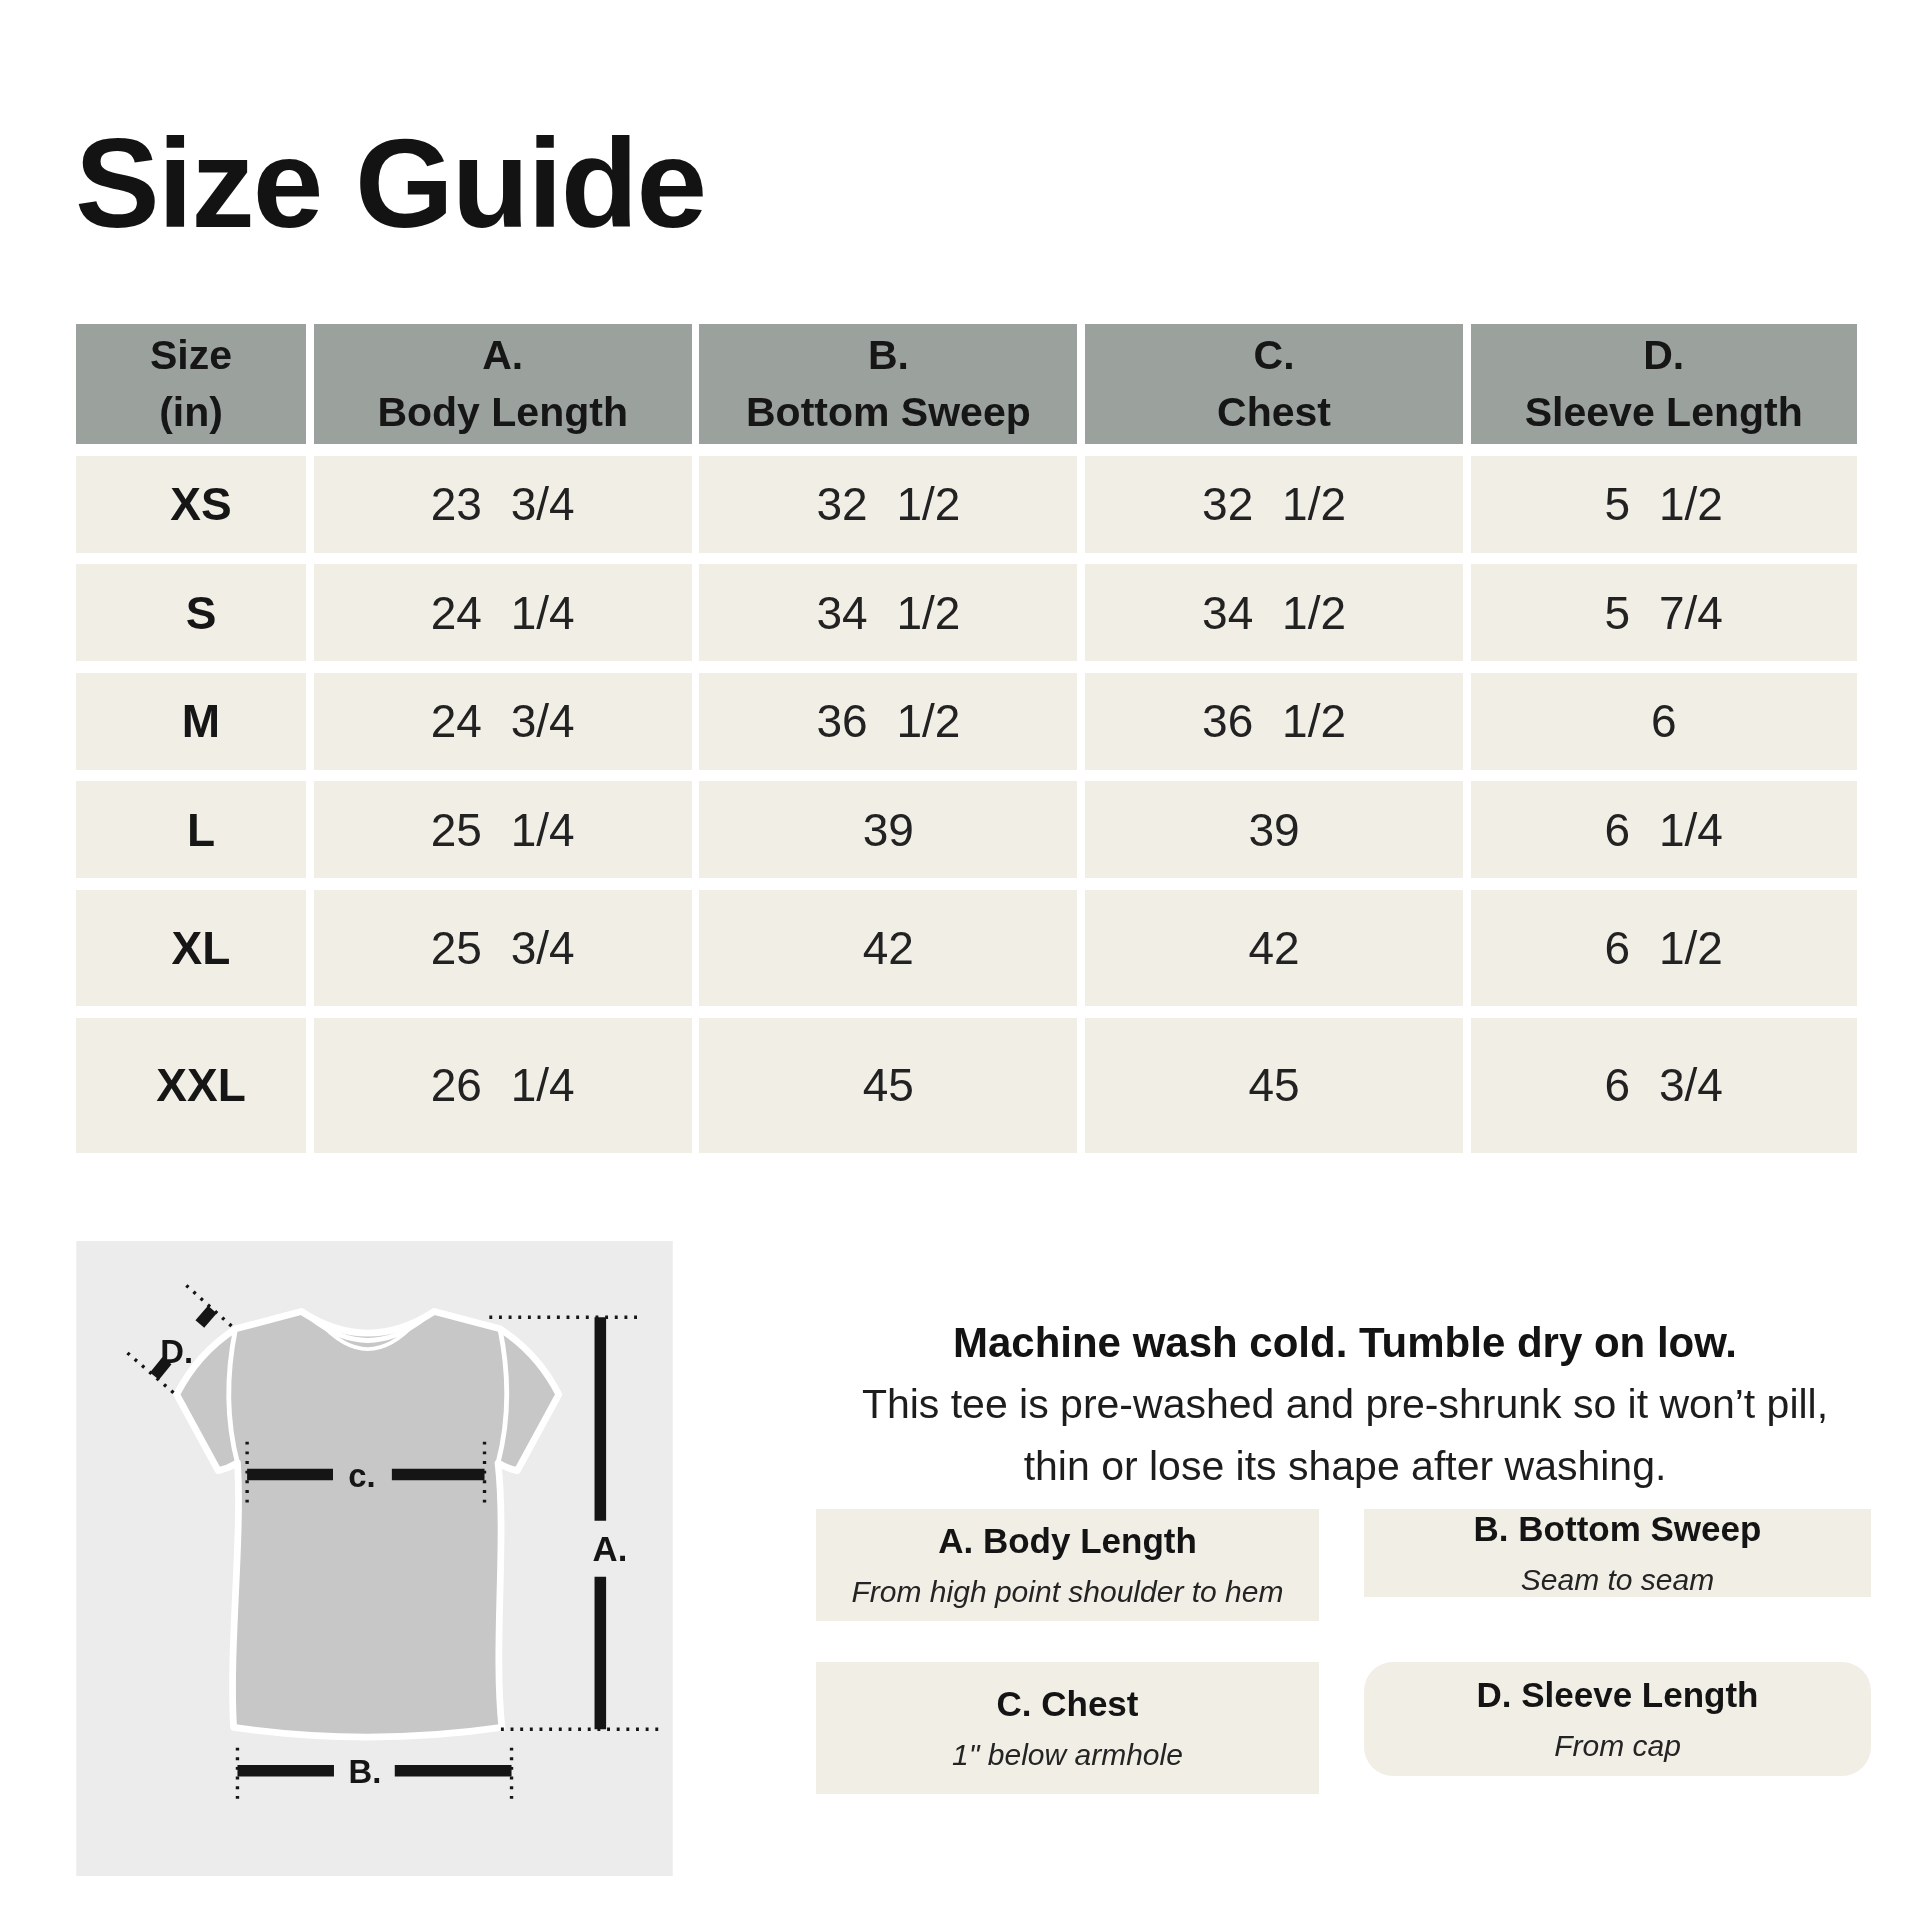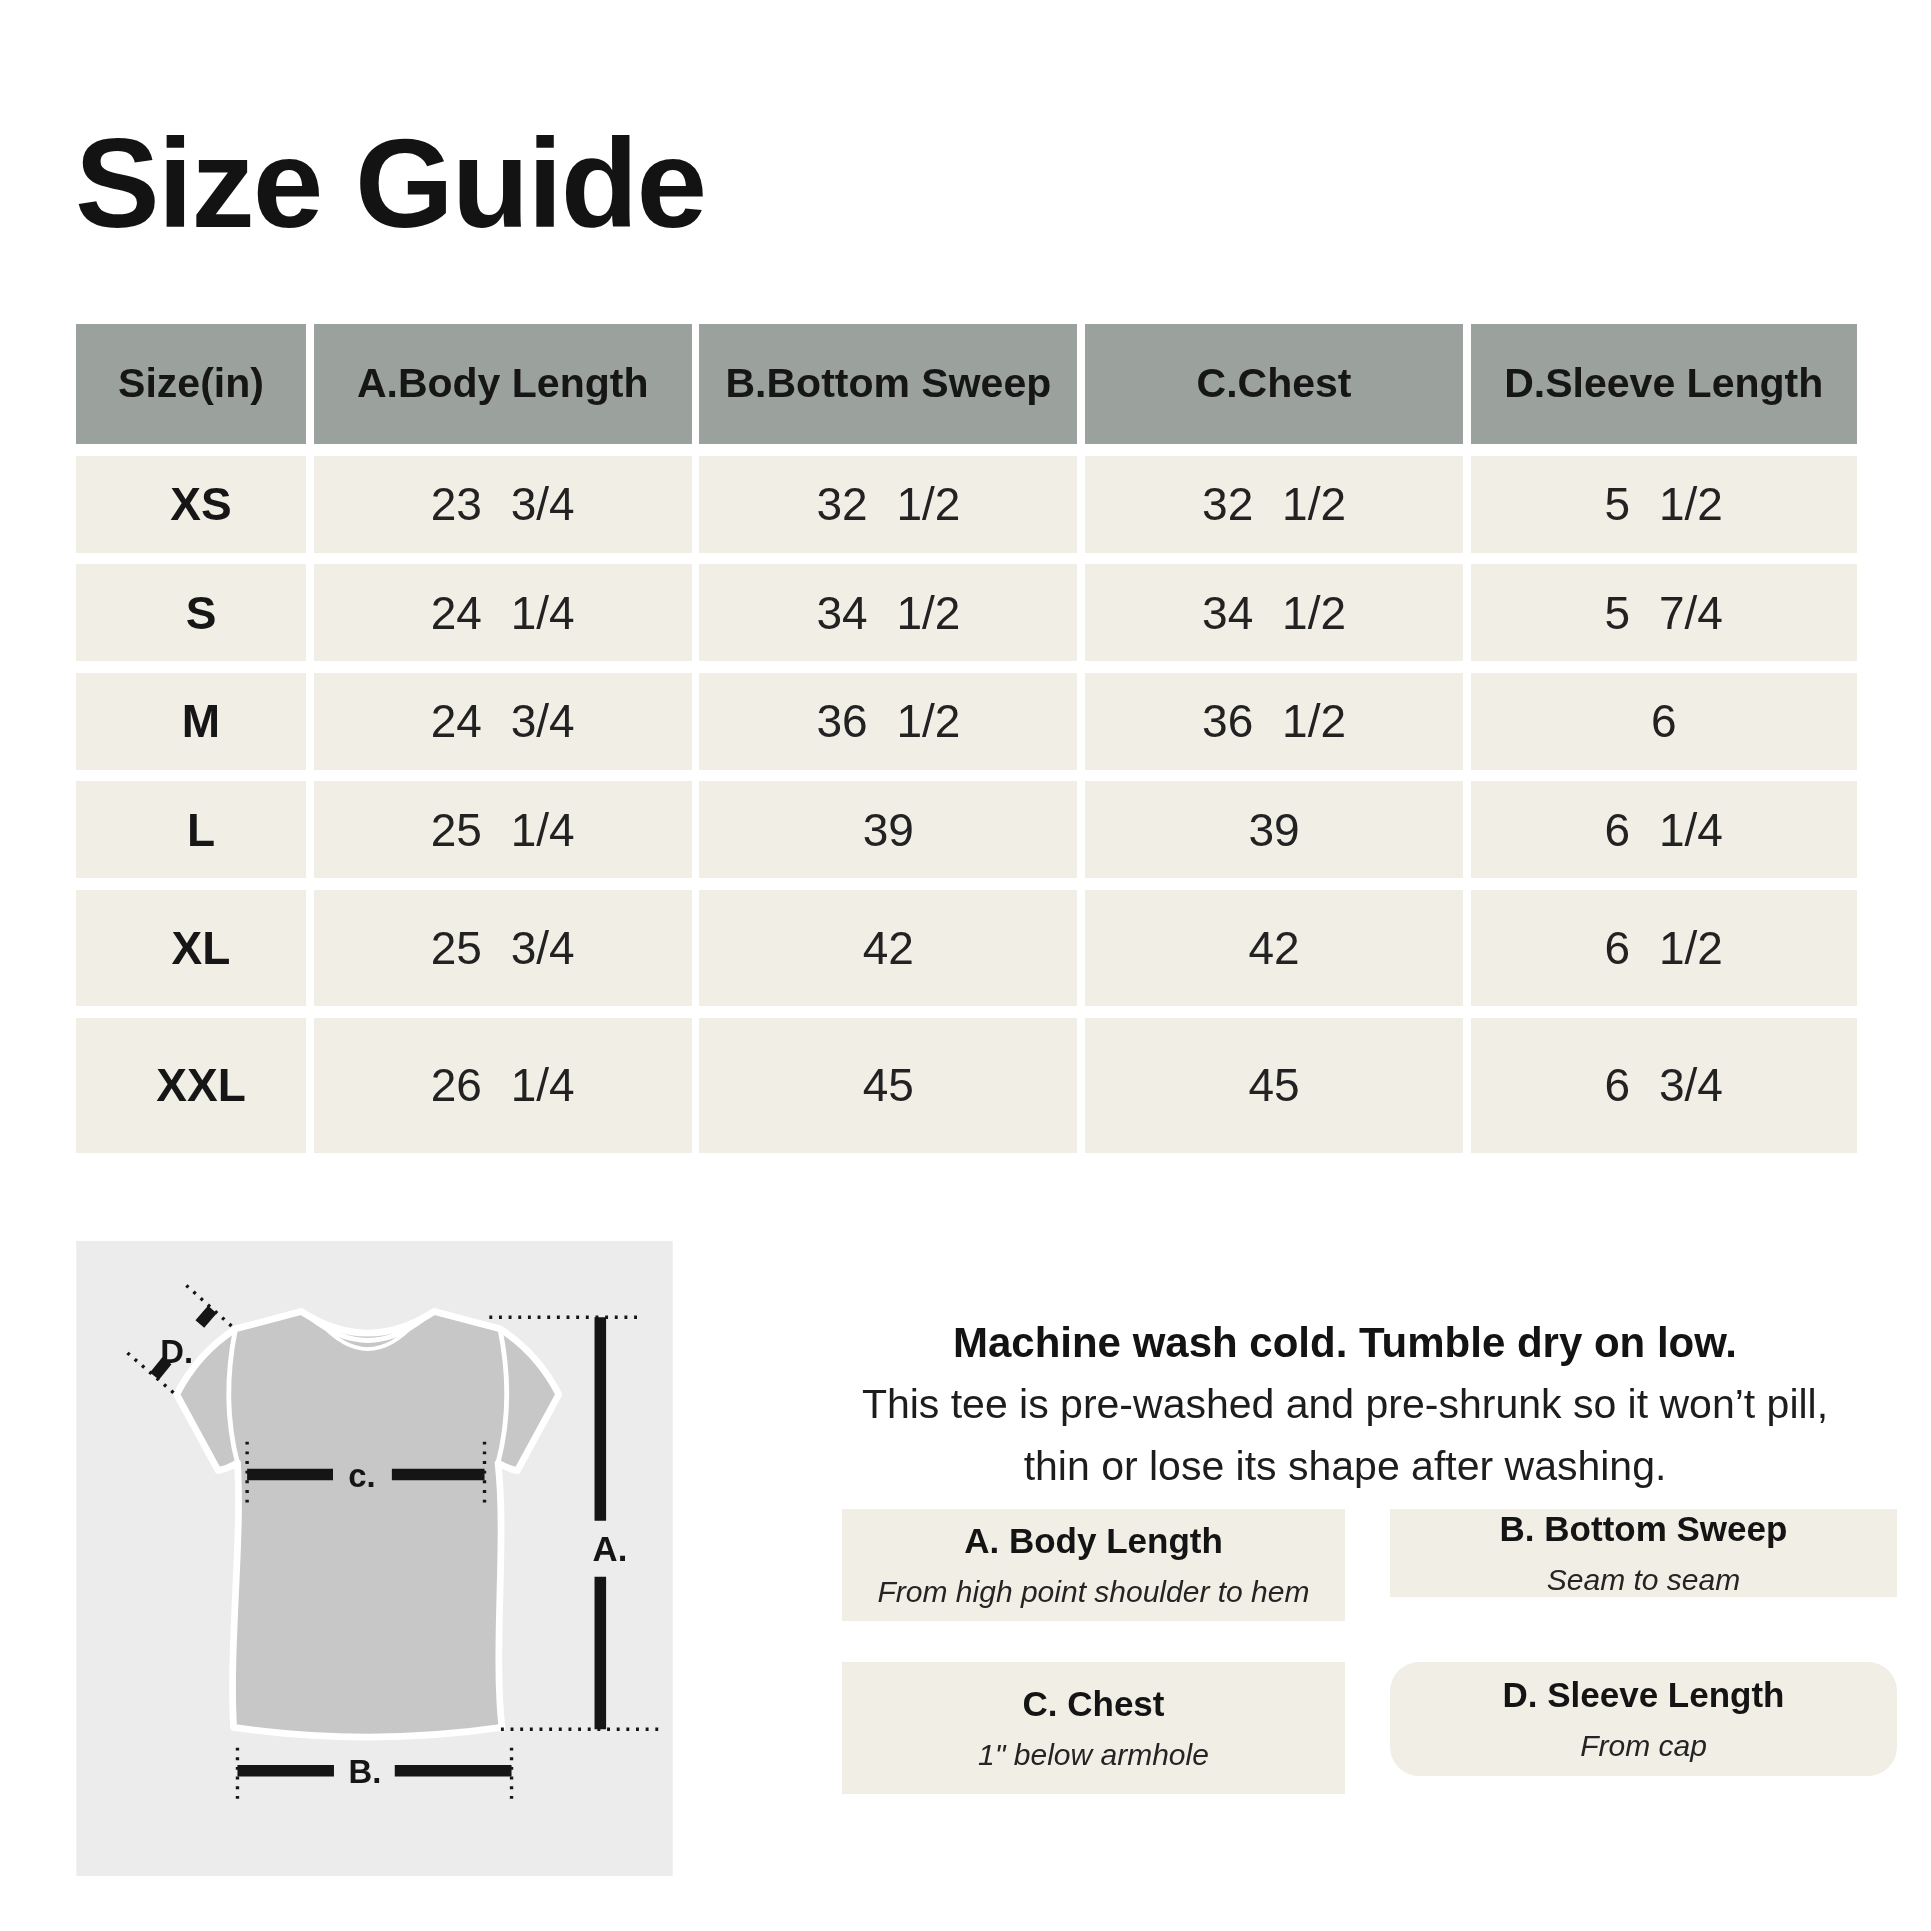--- a/index.html
+++ b/index.html
@@ -13,21 +13,21 @@
   }
   
   .size-table{
     position:absolute;left:76px;top:324px;width:1780px;
     display:grid;
     grid-template-columns:230px 378px 378px 378px 386px;
     grid-template-rows:120px 97px 97px 97px 97px 116px 135px;
     column-gap:7.7px;row-gap:11.6px;
   }
   .th{
-    background:#9ba19d;display:flex;flex-direction:row;justify-content:center;
+    background:#9ba19d;display:flex;flex-direction:column;justify-content:center;
     align-items:center;text-align:center;font-weight:700;font-size:41px;line-height:1.4;
     color:#161616;
   }
   .td{
     background:#f1eee6;display:flex;justify-content:center;align-items:center;
     font-size:46px;color:#222222;
   }
   .td.size{font-weight:700;font-size:46px;color:#161616;padding-left:20px;}
   .td.val{word-spacing:0.35em;letter-spacing:0;}
   
@@ -36,21 +36,21 @@
   svg text{font-family:"Liberation Sans",sans-serif;font-weight:700;fill:#151515;}
   
   .care{
     position:absolute;left:792px;top:1311px;width:1106px;text-align:center;line-height:1.5;
   }
   .care .care-title{font-weight:700;font-size:42px;color:#131313;}
   .care .care-line{font-size:41px;color:#1d1d1d;}
   
   .legend-box{
     position:absolute;background:#f1eee6;display:flex;flex-direction:column;
-    justify-content:center;align-items:center;text-align:left;gap:13.5px;margin-left:26px;
+    justify-content:center;align-items:center;text-align:left;gap:13.5px;
   }
   .legend-box .lg-title{font-weight:700;font-size:35px;color:#141414;}
   .legend-box .lg-desc{font-size:30px;color:#242424;font-style:italic;}
   .box-a{left:816px;top:1509px;width:503px;height:112px;}
   .box-b{left:1364px;top:1509px;width:507px;height:88px;}
   .box-c{left:816px;top:1662px;width:503px;height:132px;}
   .box-d{left:1364px;top:1662px;width:507px;height:114px;border-radius:29px;}
 </style>
 </head>
 <body>

